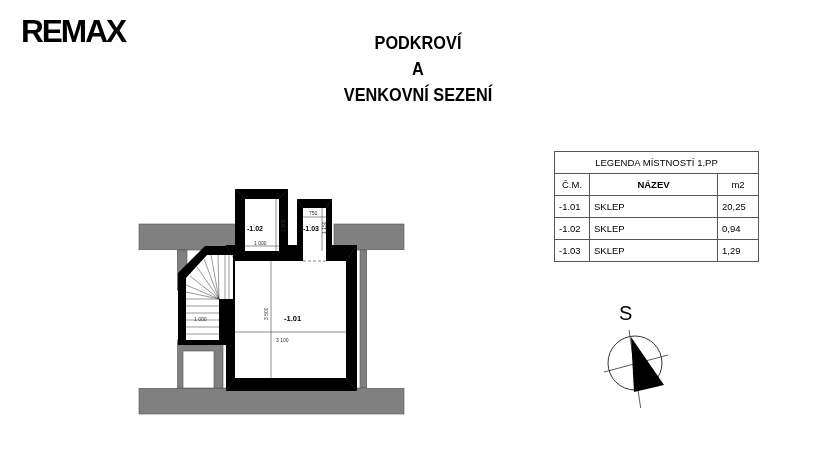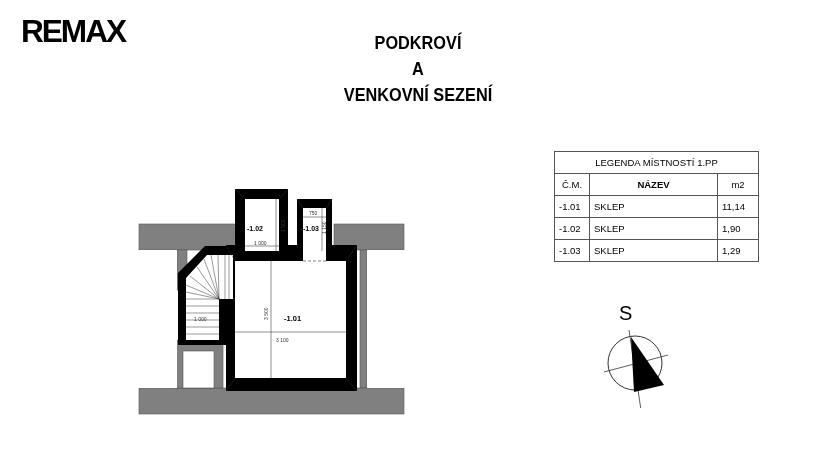--- a/index.html
+++ b/index.html
@@ -122,26 +122,26 @@
     <td class="c" colspan="3">LEGENDA MÍSTNOSTÍ 1.PP</td>
   </tr>
   <tr>
     <td class="c col1">Č.M.</td>
     <td class="c col2">NÁZEV</td>
     <td class="c col3">m2</td>
   </tr>
   <tr>
     <td>-1.01</td>
     <td>SKLEP</td>
-    <td>11,14</td>
+    <td>20,25</td>
   </tr>
   <tr>
     <td>-1.02</td>
     <td>SKLEP</td>
-    <td>1,90</td>
+    <td>0,94</td>
   </tr>
   <tr>
     <td>-1.03</td>
     <td>SKLEP</td>
     <td>1,29</td>
   </tr>
 </tbody>
   </table>
 
 <svg class="compass" width="80" height="110" viewBox="0 0 80 110" xmlns="http://www.w3.org/2000/svg">

